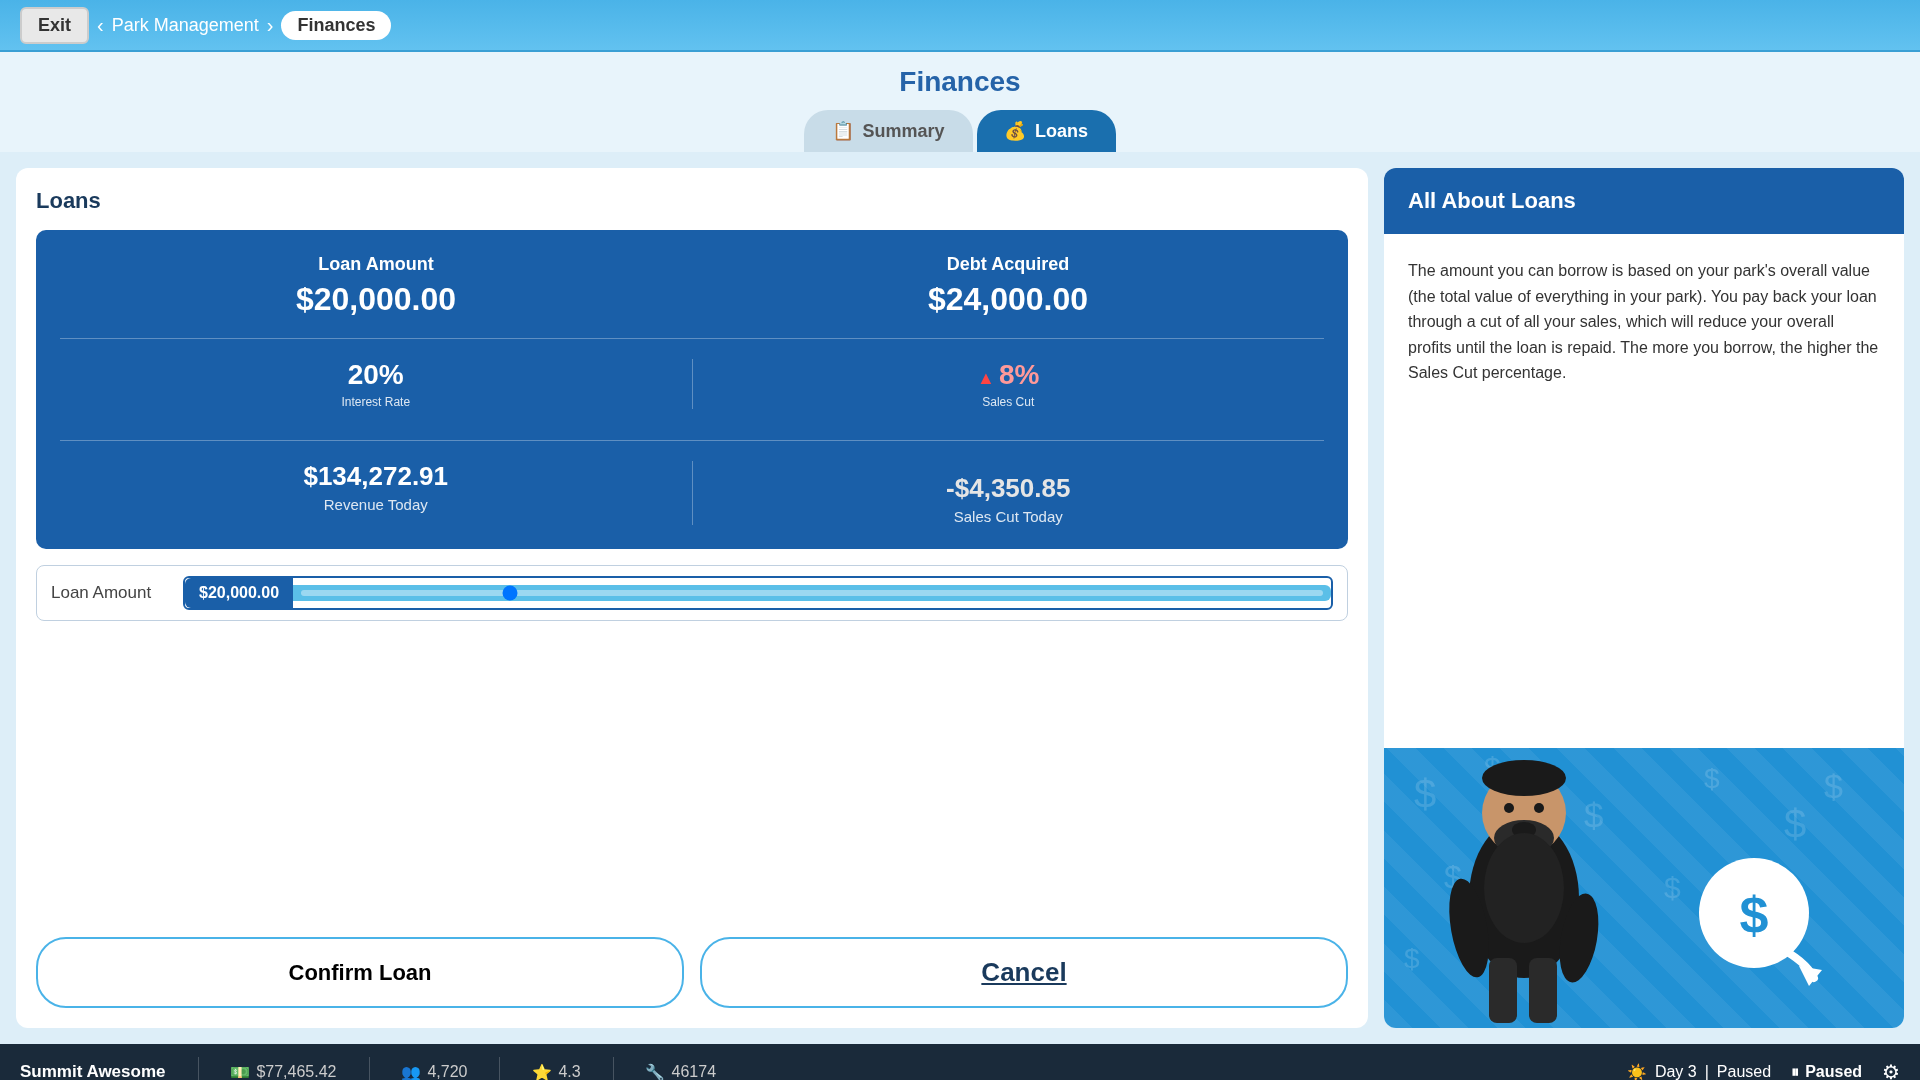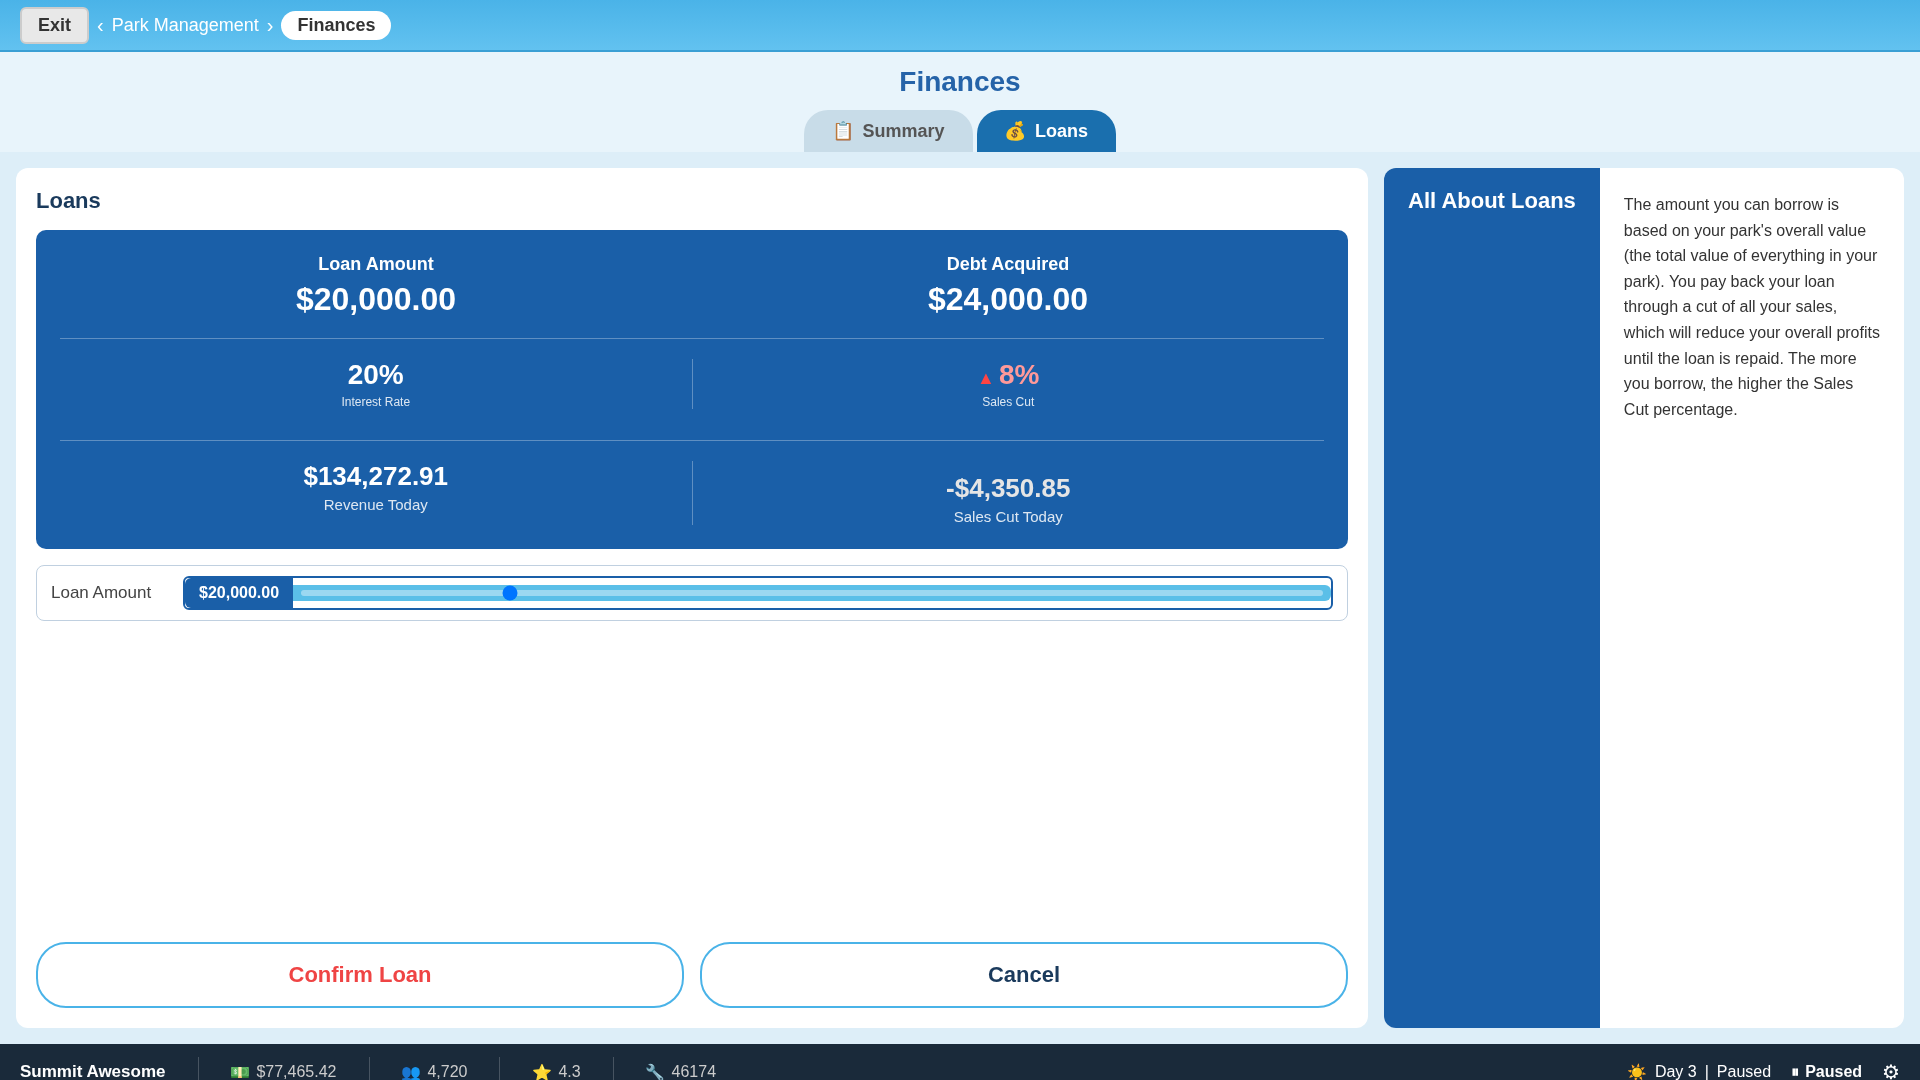--- a/index.html
+++ b/index.html
@@ -238,41 +238,43 @@
       margin-top: auto;
     }
     .btn-confirm {
       flex: 1;
       padding: 18px;
       border-radius: 30px;
       border: 2px solid #4ab3e8;
       background: transparent;
       font-size: 22px;
       font-weight: 700;
-      color: #ef4444;
+      color: #000000;
       cursor: pointer;
     }
     .btn-cancel {
       flex: 1;
       padding: 18px;
       border-radius: 30px;
       border: 2px solid #4ab3e8;
       background: transparent;
-      font-size: 22px;
+      font-size: 26px;
       font-weight: 700;
       color: #1a3a5c;
       cursor: pointer;
+      text-decoration: underline;
     }
 
     
     .right-panel {
       background: white;
       border-radius: 12px;
       width: 520px;
       display: flex;
+      flex-direction: column;
       overflow: hidden;
     }
     .right-panel-header {
       background: #1a5fa8;
       padding: 20px 24px;
     }
     .right-panel-title {
       font-size: 22px;
       font-weight: 700;
       color: white;

